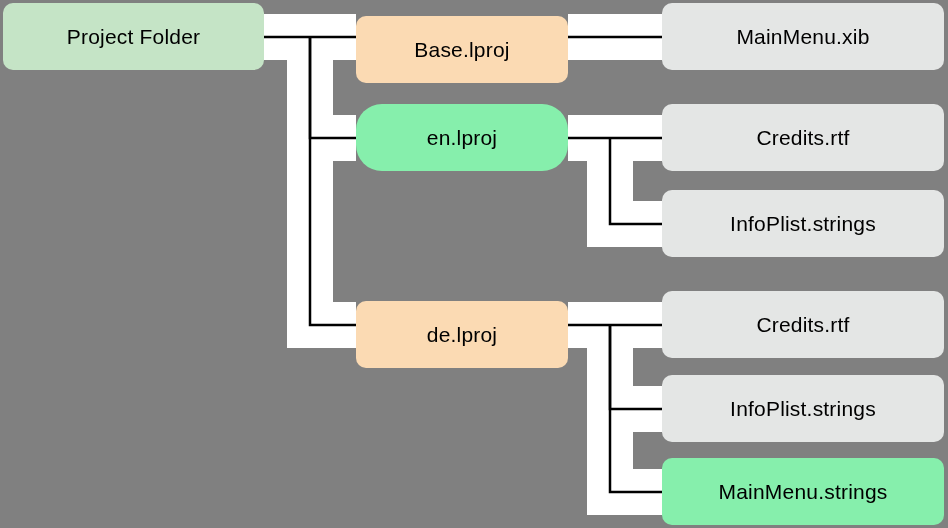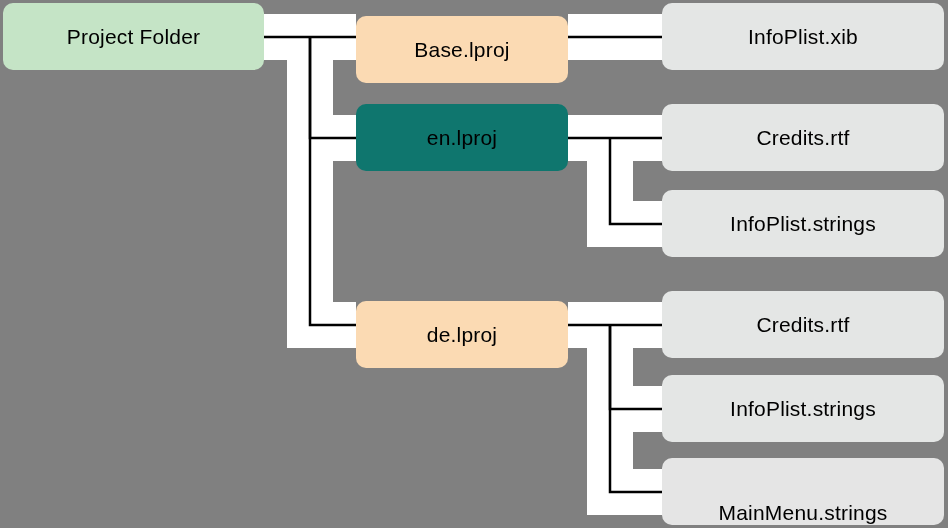--- a/index.html
+++ b/index.html
@@ -70,39 +70,39 @@
       </g>
   </svg>
 
   <div id="nodes">
       <div class="node green" style="left: 3px; top: 3px; width: 261px; height: 67px; background: rgb(197, 228, 198);">
         <span class="node-label">Project Folder</span>
       </div>
       <div class="node orange" style="left: 356px; top: 3px; width: 212px; height: 67px; background: rgb(251, 218, 179); margin-top: 13px;">
         <span class="node-label">Base.lproj</span>
       </div>
-      <div class="node orange" style="left: 356px; top: 104px; width: 212px; height: 67px; background: #0f766e;">
+      <div class="node orange" style="left: 356px; top: 104px; width: 212px; height: 67px; background: #86efac; border-radius: 26px;">
         <span class="node-label">en.lproj</span>
       </div>
       <div class="node orange" style="left: 356px; top: 291px; width: 212px; height: 67px; background: rgb(251, 218, 179); margin-top: 10px;">
         <span class="node-label">de.lproj</span>
       </div>
       <div class="node grey" style="left: 662px; top: 3px; width: 282px; height: 67px; background: rgb(228, 230, 229);">
-        <span class="node-label">InfoPlist.xib</span>
+        <span class="node-label">MainMenu.xib</span>
       </div>
       <div class="node grey" style="left: 662px; top: 104px; width: 282px; height: 67px; background: rgb(228, 230, 229);">
         <span class="node-label">Credits.rtf</span>
       </div>
       <div class="node grey" style="left: 662px; top: 190px; width: 282px; height: 67px; background: rgb(228, 230, 229);">
         <span class="node-label">InfoPlist.strings</span>
       </div>
       <div class="node grey" style="left: 662px; top: 291px; width: 282px; height: 67px; background: rgb(228, 230, 229);">
         <span class="node-label">Credits.rtf</span>
       </div>
       <div class="node grey" style="left: 662px; top: 375px; width: 282px; height: 67px; background: rgb(228, 230, 229);">
         <span class="node-label">InfoPlist.strings</span>
       </div>
-      <div class="node grey" style="left: 662px; top: 458px; width: 282px; height: 67px; background: #e5e5e5; align-items: flex-end;">
+      <div class="node grey" style="left: 662px; top: 458px; width: 282px; height: 67px; background: #86efac;">
         <span class="node-label">MainMenu.strings</span>
       </div>
     </div>
 
 </div>
 
 </body></html>

